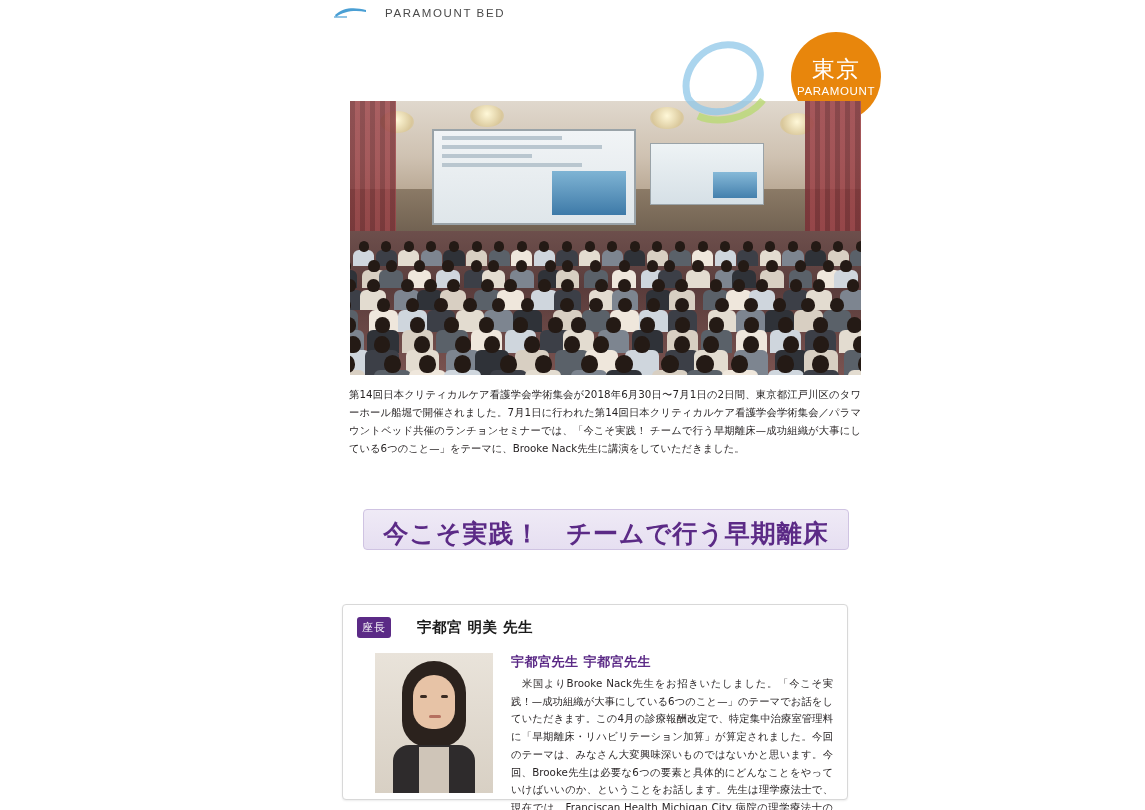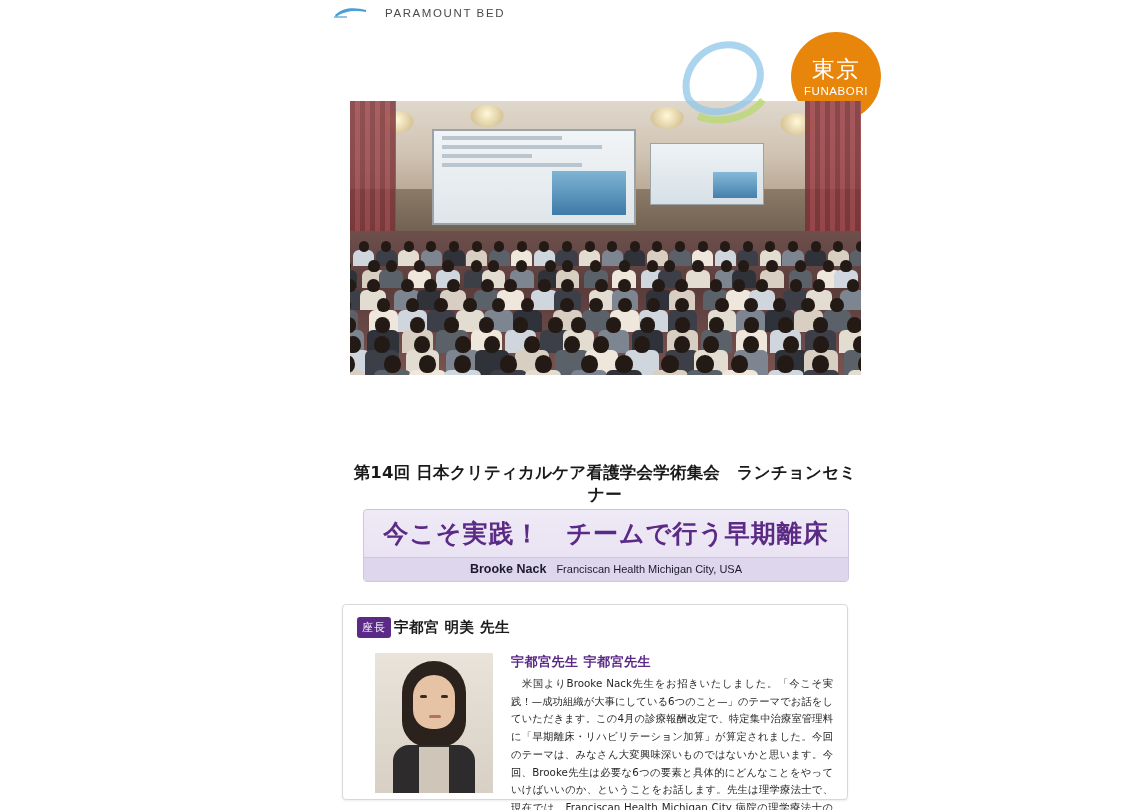--- a/index.html
+++ b/index.html
@@ -269,21 +269,21 @@
     background: #fff;
     border: 1px solid #d8d8d8;
     border-radius: 4px;
     box-shadow: 0 1px 2px rgba(0,0,0,.08);
   }
   .chair-row {
     position: absolute;
     left: 14px; top: 12px;
     display: flex;
     align-items: center;
-    gap: 3px;
+    gap: 26px;
   }
   .chair-tag {
     background: #5b2a86;
     color: #fff;
     font-family: "DejaVu Sans", sans-serif;
     font-size: 11px;
     border-radius: 3px;
     padding: 3px 5px;
     letter-spacing: 1px;
   }
@@ -365,21 +365,21 @@
     <span class="swoosh">
       <svg width="110" height="110" viewBox="0 0 110 110">
         <path d="M20 70 C10 40, 40 10, 70 18 C95 25, 100 55, 80 72 C62 88, 32 88, 20 70 Z" fill="none" stroke="#8fc7e8" stroke-width="7" opacity=".75"></path>
         <path d="M30 88 C48 96, 80 92, 95 72" fill="none" stroke="#b7d96f" stroke-width="7" opacity=".75"></path>
       </svg>
     </span>
   </div>
 
   <div class="badge">
     <div class="badge-main">東京</div>
-    <div class="badge-sub">FUNABORI</div>
+    <div class="badge-sub">PARAMOUNT</div>
   </div>
 
   <div class="photo">
     <div class="ph-ceiling"></div>
     <div class="ph-chand" style="left:30px;  top:10px;"></div>
     <div class="ph-chand" style="left:120px; top:4px;"></div>
     <div class="ph-chand" style="left:300px; top:6px;"></div>
     <div class="ph-chand" style="left:430px; top:12px;"></div>
     <div class="ph-wall"></div>
     <div class="ph-curtainL"></div>
@@ -642,28 +642,25 @@
         <div class="head" style="left:381.1999999999999px;top:114px;width:17.31px;height:18.1755px;"></div>
         <div class="body-b" style="left:417.59949999999986px;top:128.7135px;width:36.351px;height:27.695999999999998px;background:#cfd6dd;"></div>
         <div class="head" style="left:427.1199999999999px;top:114px;width:17.31px;height:18.1755px;"></div>
         <div class="body-b" style="left:452.5194999999999px;top:128.7135px;width:36.351px;height:27.695999999999998px;background:#3c3f47;"></div>
         <div class="head" style="left:462.0399999999999px;top:114px;width:17.31px;height:18.1755px;"></div>
         <div class="body-b" style="left:498.4394999999998px;top:128.7135px;width:36.351px;height:27.695999999999998px;background:#e3dcd0;"></div>
         <div class="head" style="left:507.9599999999998px;top:114px;width:17.31px;height:18.1755px;"></div>
       </div>
   </div>
 
-
-  <div class="headline">第14回 日本クリティカルケア看護学会学術集会　ランチョンセミナー</div>
+  <div class="caption">第14回日本クリティカルケア看護学会学術集会が2018年6月30日〜7月1日の2日間、東京都江戸川区のタワーホール船堀で開催されました。7月1日に行われた第14回日本クリティカルケア看護学会学術集会／パラマウントベッド共催のランチョンセミナーでは、「今こそ実践！ チームで行う早期離床—成功組織が大事にしている6つのこと—」をテーマに、Brooke Nack先生に講演をしていただきました。</div>
+
 
   <div class="banner">
     <div class="banner-title">今こそ実践！　チームで行う早期離床</div>
-    <div class="banner-speaker">
-      <b>Brooke Nack</b><span>Franciscan Health Michigan City, USA</span>
-    </div>
   </div>
 
   <div class="card">
     <div class="chair-row">
       <span class="chair-tag">座長</span>
       <span class="chair-name">宇都宮 明美 先生</span>
     </div>
 
     <div class="portrait">
       <div class="p-hair"></div>

